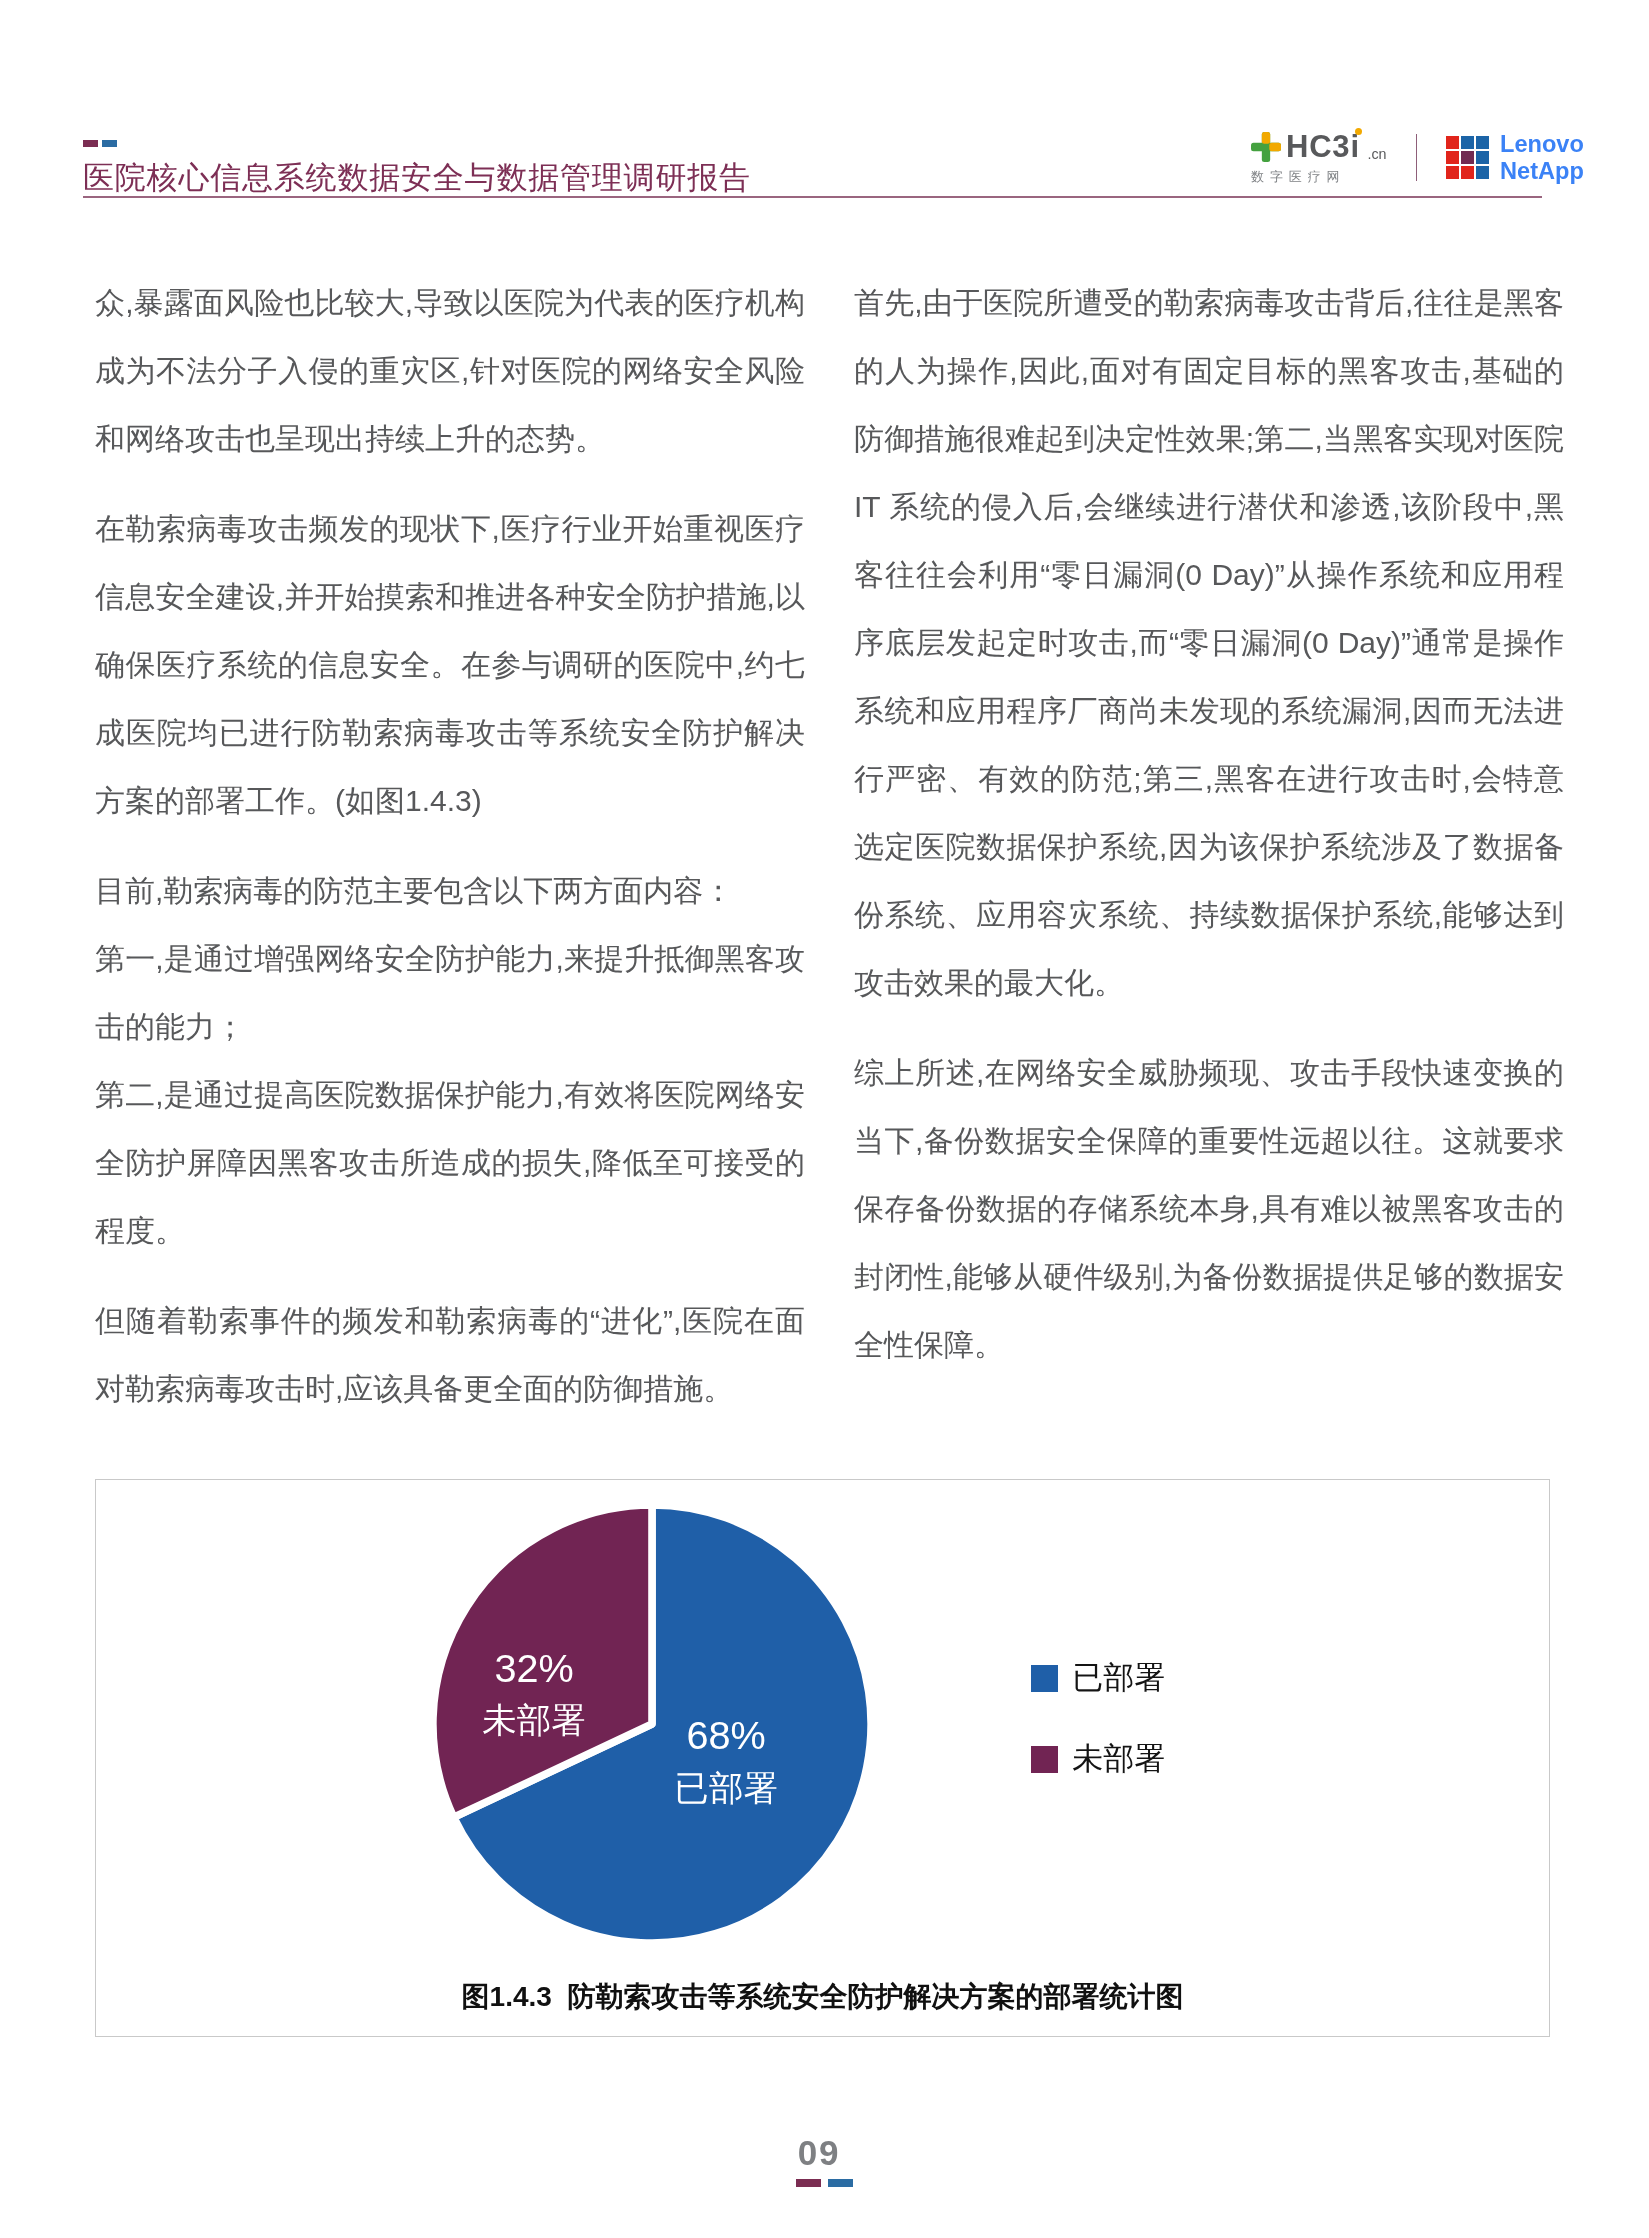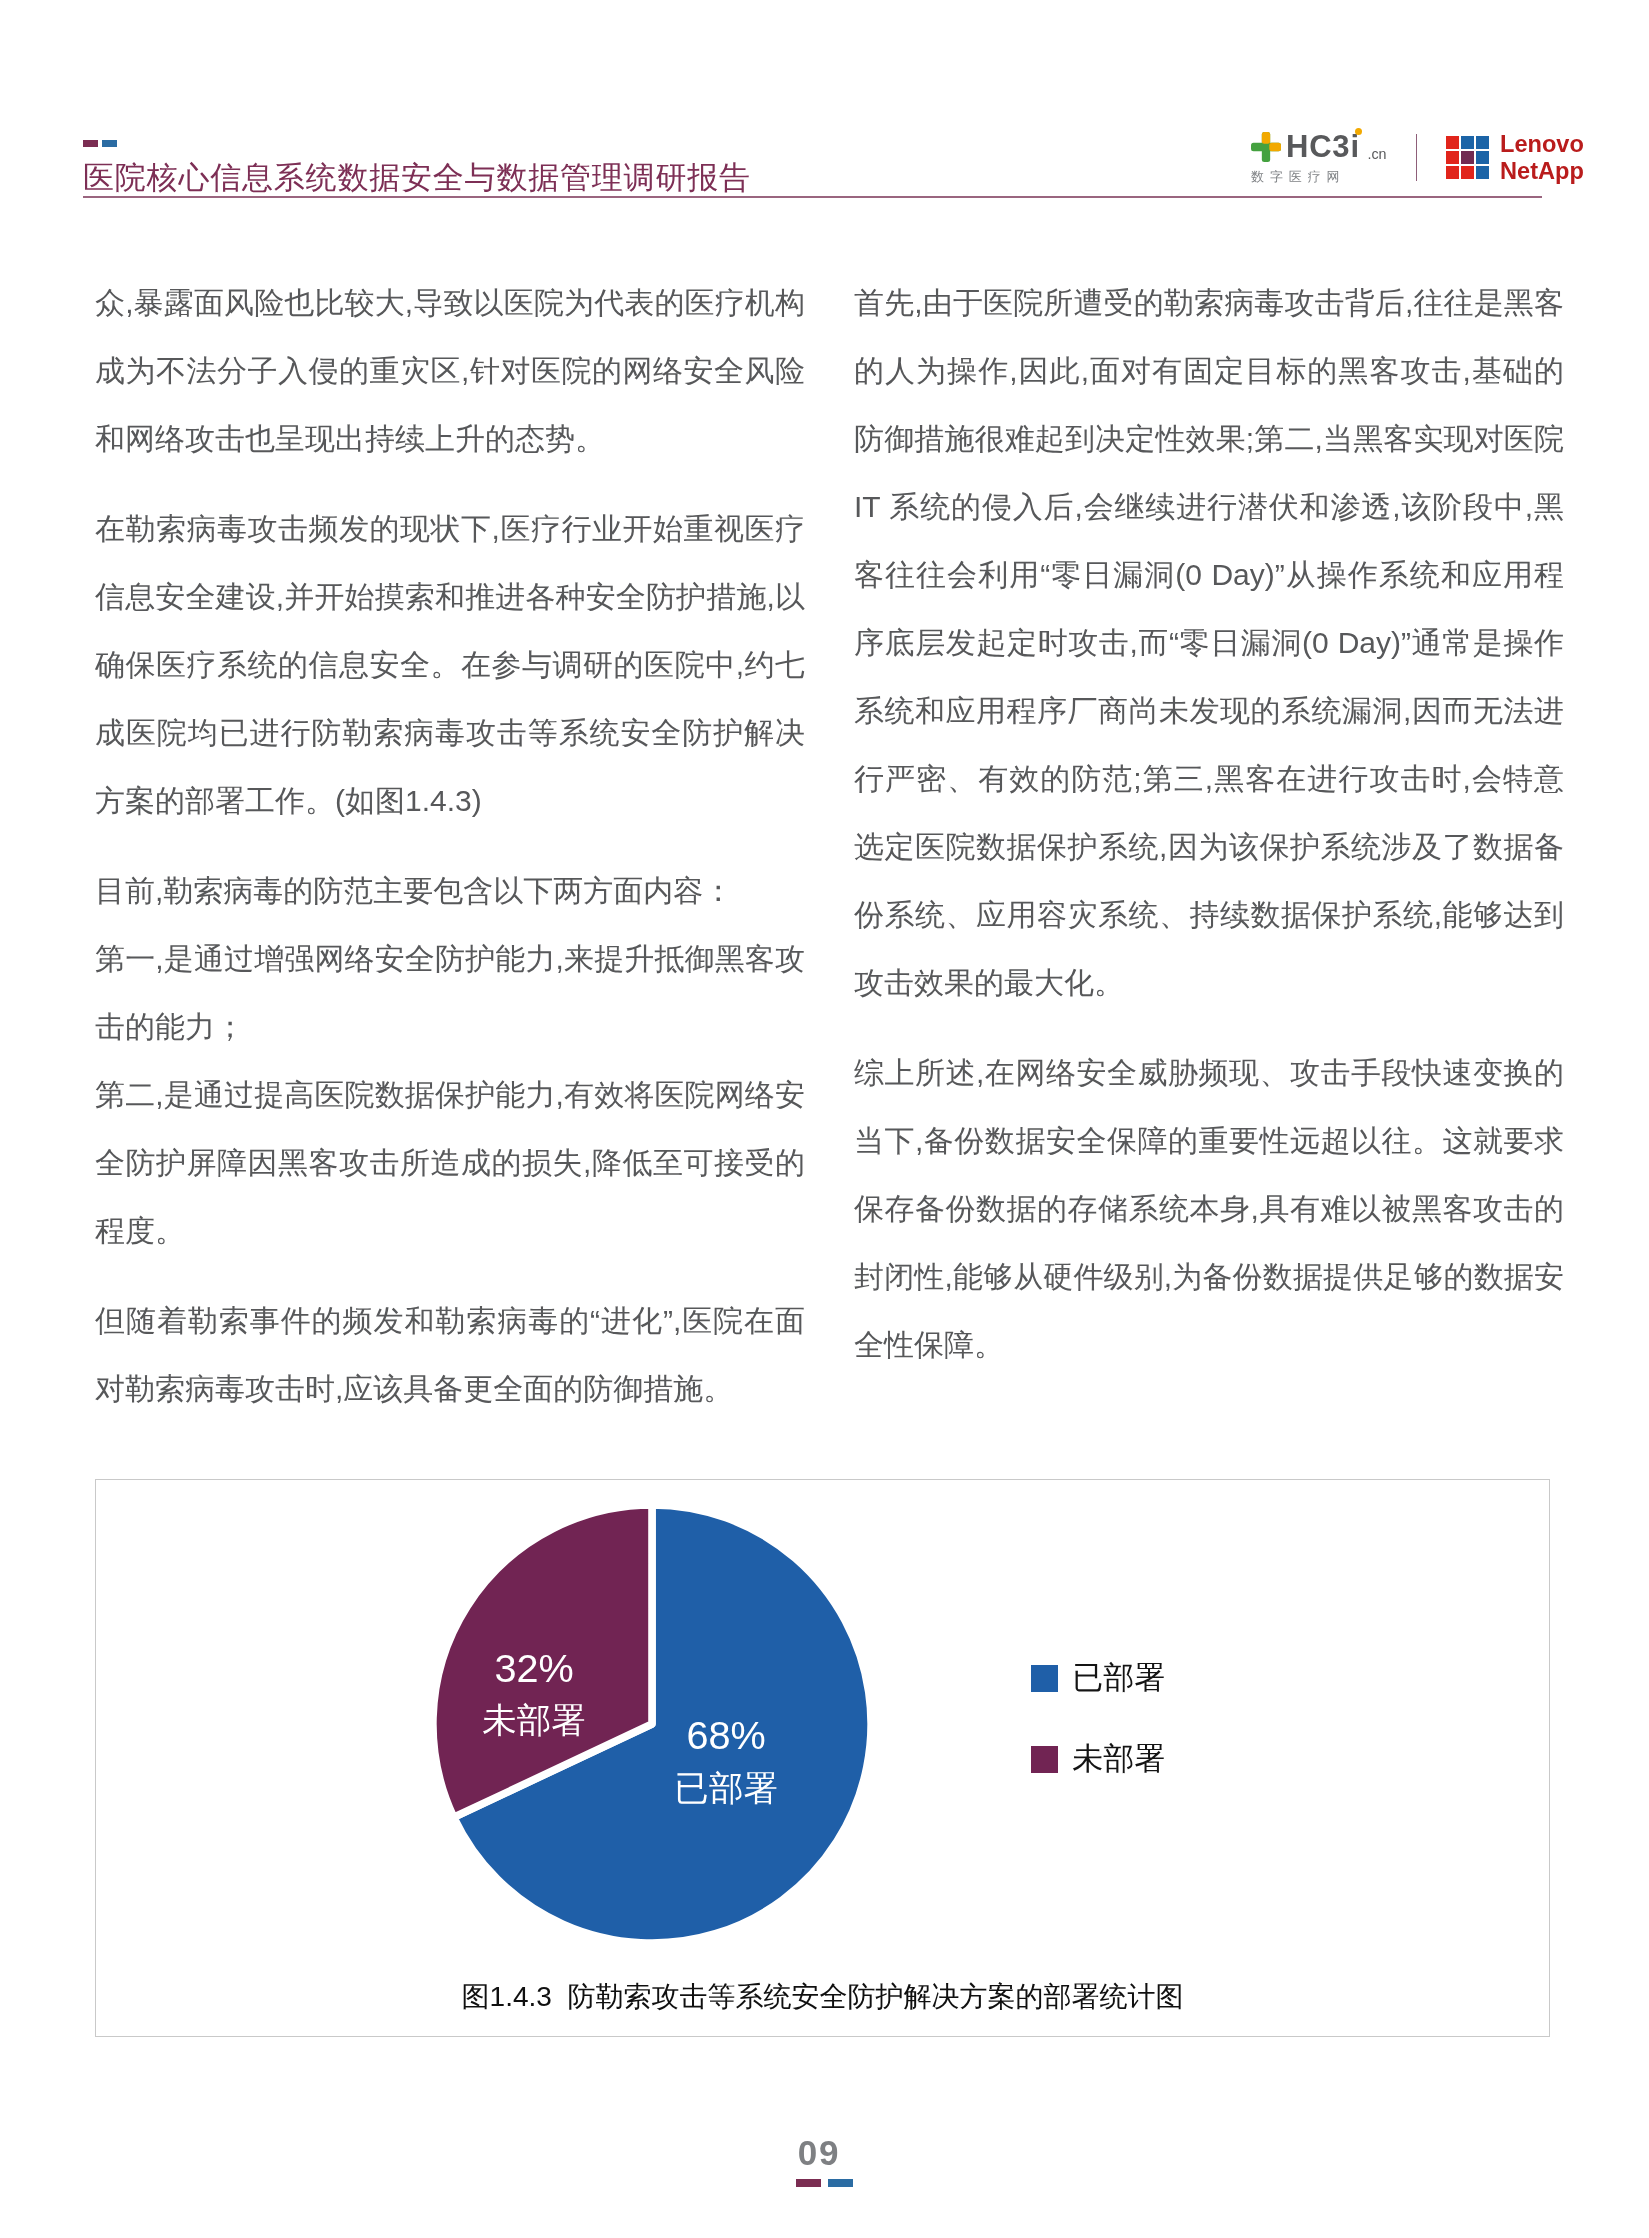--- a/index.html
+++ b/index.html
@@ -22,21 +22,21 @@
   .hc3i{display:flex;flex-direction:column;align-items:flex-start;}
   .hc3i-row{display:flex;align-items:center;gap:5px;}
   .hc3i-name{font-size:31px;font-weight:bold;color:#58595B;letter-spacing:0.8px;}
   .hc3i-cn{font-size:14.3px;font-weight:normal;color:#58595B;align-self:flex-end;margin-bottom:3.4px;}
   .hc3i-dot{width:7.6px;height:7.6px;border-radius:50%;background:#F2A900;align-self:flex-start;margin:-1.7px 0 0 -10px;}
   .hc3i-sub{font-size:13px;color:#7F8285;letter-spacing:5.9px;margin-top:2.5px;}
   .logo-divider{width:1.7px;height:47px;background:#8E5E79;}
   .lenovo{display:flex;align-items:center;gap:11px;}
   .lenovo-grid{display:grid;grid-template-columns:repeat(3,12.6px);grid-auto-rows:12.6px;gap:2.5px;}
   .lenovo-grid span{display:block;width:12.6px;height:12.6px;}
-  .lenovo-text{font-size:23.6px;line-height:27px;font-weight:600;color:#b91c1c;}
+  .lenovo-text{font-size:23.6px;line-height:27px;font-weight:600;color:#3b82f6;}
   
   .col{
     position:absolute;top:269px;width:710px;
     font-size:30px;line-height:68px;color:#57585A;text-align:justify;
   }
   #left-col{left:95px;}
   #right-col{left:854px;}
   .col .pgroup{margin:0 0 22px 0;}
   .col p{margin:0;}
   
@@ -46,21 +46,21 @@
   }
   #pie-svg{position:absolute;left:315px;top:2.5px;}
   .pie-label-pct{font-size:47px;fill:#fff;}
   .pie-label-name{font-size:41px;fill:#fff;}
   .legend{position:absolute;left:935px;top:177px;display:flex;flex-direction:column;gap:39px;}
   .legend-row{display:flex;align-items:center;gap:14.3px;}
   .legend-sq{width:27px;height:27px;flex:0 0 auto;}
   .legend-label{font-size:31px;color:#141414;}
   .chart-caption{
     position:absolute;left:0;right:0;bottom:20px;text-align:center;
-    font-size:28px;font-weight:normal;color:#101010;white-space:pre-wrap;
+    font-size:28px;font-weight:bold;color:#101010;white-space:pre-wrap;
   }
   
   .page-number{
     position:absolute;left:0;right:11px;top:2133px;text-align:center;
     font-size:35px;font-weight:bold;color:#7E8083;letter-spacing:1.7px;
   }
   .ftr-dashes{position:absolute;left:0;right:0;top:2179px;display:flex;justify-content:center;gap:6.7px;}
   .ftr-dashes .dash{width:25px;height:8.4px;}
 </style>
 </head>

